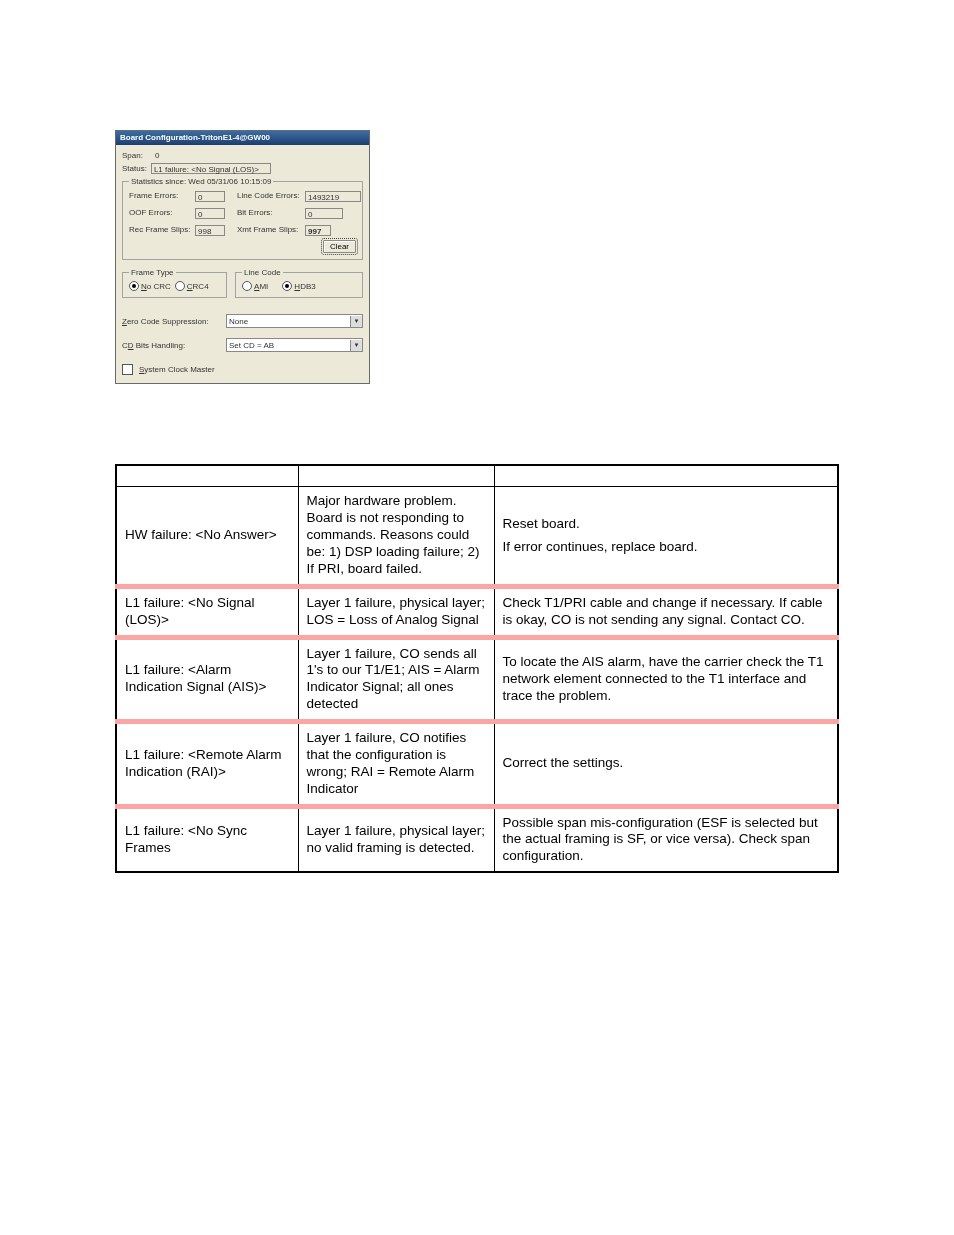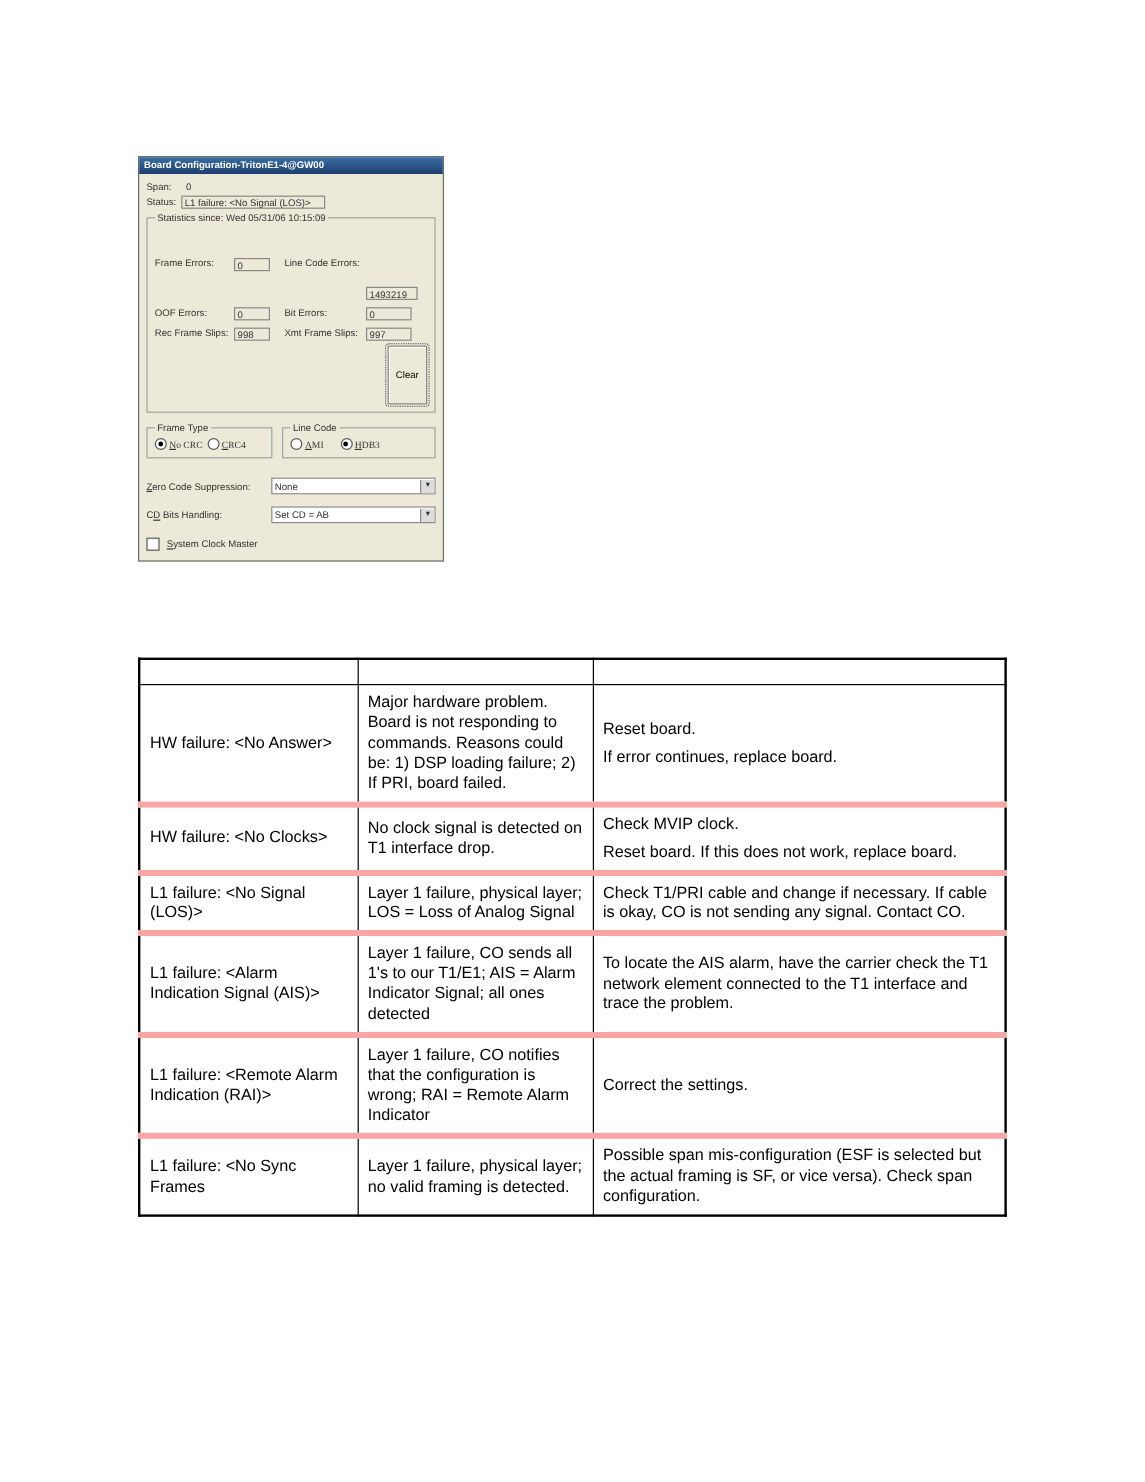--- a/index.html
+++ b/index.html
@@ -67,29 +67,29 @@
     display: grid;
     grid-template-columns: 62px 38px 64px 40px;
     column-gap: 4px;
     row-gap: 6px;
     align-items: center;
   }
   .btn {
     border: 1px solid #888;
     background: #ece9d8;
     font-size: 8px;
-    padding: 19px 6px;
+    padding: 1px 6px;
     border-radius: 1px;
     box-shadow: 1px 1px 0 #fff inset;
     text-align: center;
   }
   .btn.dotted { outline: 1px dotted #444; outline-offset: 1px; }
   .btn-row { text-align: right; margin-top: 4px; }
   .radio-row { display: flex; align-items: center; gap: 4px; }
-  .radio-row label { display: flex; align-items: center; gap: 2px; font-family: Liberation Serif, serif; }
+  .radio-row label { display: flex; align-items: center; gap: 2px; }
   .radio-dot {
     width:8px;height:8px;border-radius:50%;
     border:1px solid #555;background:#fff;display:inline-block;position:relative;
   }
   .radio-dot.sel::after{
     content:'';position:absolute;left:1.5px;top:1.5px;width:4px;height:4px;
     background:#000;border-radius:50%;
   }
   .u { text-decoration: underline; }
   .two-fs { display:flex; gap:8px; margin-top:8px;}
@@ -160,31 +160,31 @@
         <span class="dialog-label">Status:</span>
         <span class="sunken" style="width:120px;background:#ece9d8;">L1 failure: &lt;No Signal (LOS)&gt;</span>
       </div>
 
       <fieldset class="thin">
         <legend>Statistics since: Wed 05/31/06 10:15:09</legend>
         <div class="stats-grid">
           <span>Frame Errors:</span>
           <span class="sunken" style="width:30px;">0</span>
           <span>Line Code Errors:</span>
-          <span class="sunken" style="width:43px;margin-top:48px;">1493219</span>
+          <span class="sunken" style="width:56px;">1493219</span>
 
           <span>OOF Errors:</span>
           <span class="sunken" style="width:30px;">0</span>
           <span>Bit Errors:</span>
           <span class="sunken" style="width:38px;">0</span>
 
           <span>Rec Frame Slips:</span>
           <span class="sunken" style="width:30px;">998</span>
           <span>Xmt Frame Slips:</span>
-          <span class="sunken" style="width:38px;">997</span>
+          <span class="sunken" style="width:26px;font-weight:bold;">997</span>
         </div>
         <div class="btn-row">
           <button class="btn dotted">Clear</button>
         </div>
       </fieldset>
 
       <div class="two-fs">
         <fieldset class="thin" style="flex:0.8;">
           <legend>Frame Type</legend>
           <div class="radio-row">
@@ -253,28 +253,20 @@
     <tbody id="table-body">
         <tr>
           <td>HW failure: &lt;No Answer&gt;</td>
           <td>Major hardware problem. Board is not responding to commands. Reasons could be: 1) DSP loading failure; 2) If PRI, board failed.</td>
           <td class="act">
             <div>Reset board.</div>
             <div>If error continues, replace board.</div>
           </td>
         </tr>
         <tr>
-          <td>HW failure: &lt;No Clocks&gt;</td>
-          <td>No clock signal is detected on T1 interface drop.</td>
-          <td class="act">
-            <div>Check MVIP clock.</div>
-            <div>Reset board. If this does not work, replace board.</div>
-          </td>
-        </tr>
-        <tr>
           <td>L1 failure: &lt;No Signal (LOS)&gt;</td>
           <td>Layer 1 failure, physical layer; LOS = Loss of Analog Signal</td>
           <td class="act">
             <div>Check T1/PRI cable and change if necessary. If cable is okay, CO is not sending any signal. Contact CO.</div>
           </td>
         </tr>
         <tr>
           <td>L1 failure: &lt;Alarm Indication Signal (AIS)&gt;</td>
           <td>Layer 1 failure, CO sends all 1's to our T1/E1; AIS = Alarm Indicator Signal; all ones detected</td>
           <td class="act">

